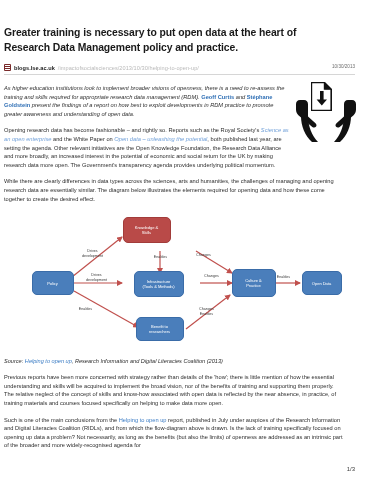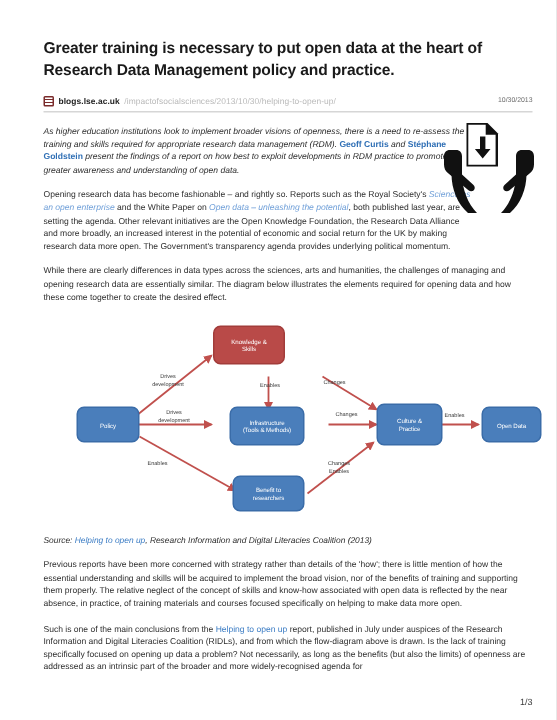--- a/index.html
+++ b/index.html
@@ -16,21 +16,21 @@
     height: 480px;
     background: #ffffff;
     overflow: hidden;
     box-sizing: border-box;
   }
   .content {
     position: absolute;
     left: 0; top: 0;
     width: 371px;
     height: 480px;
-    padding: 14px 16px 0 29px;
+    padding: 14px 16px 0 4px;
     box-sizing: border-box;
   }
   .title {
     font-size: 10.4px;
     font-weight: bold;
     color: #1a1a1a;
     line-height: 14.5px;
     letter-spacing: -0.1px;
     margin: 12px 0 0 0;
     max-width: 320px;

